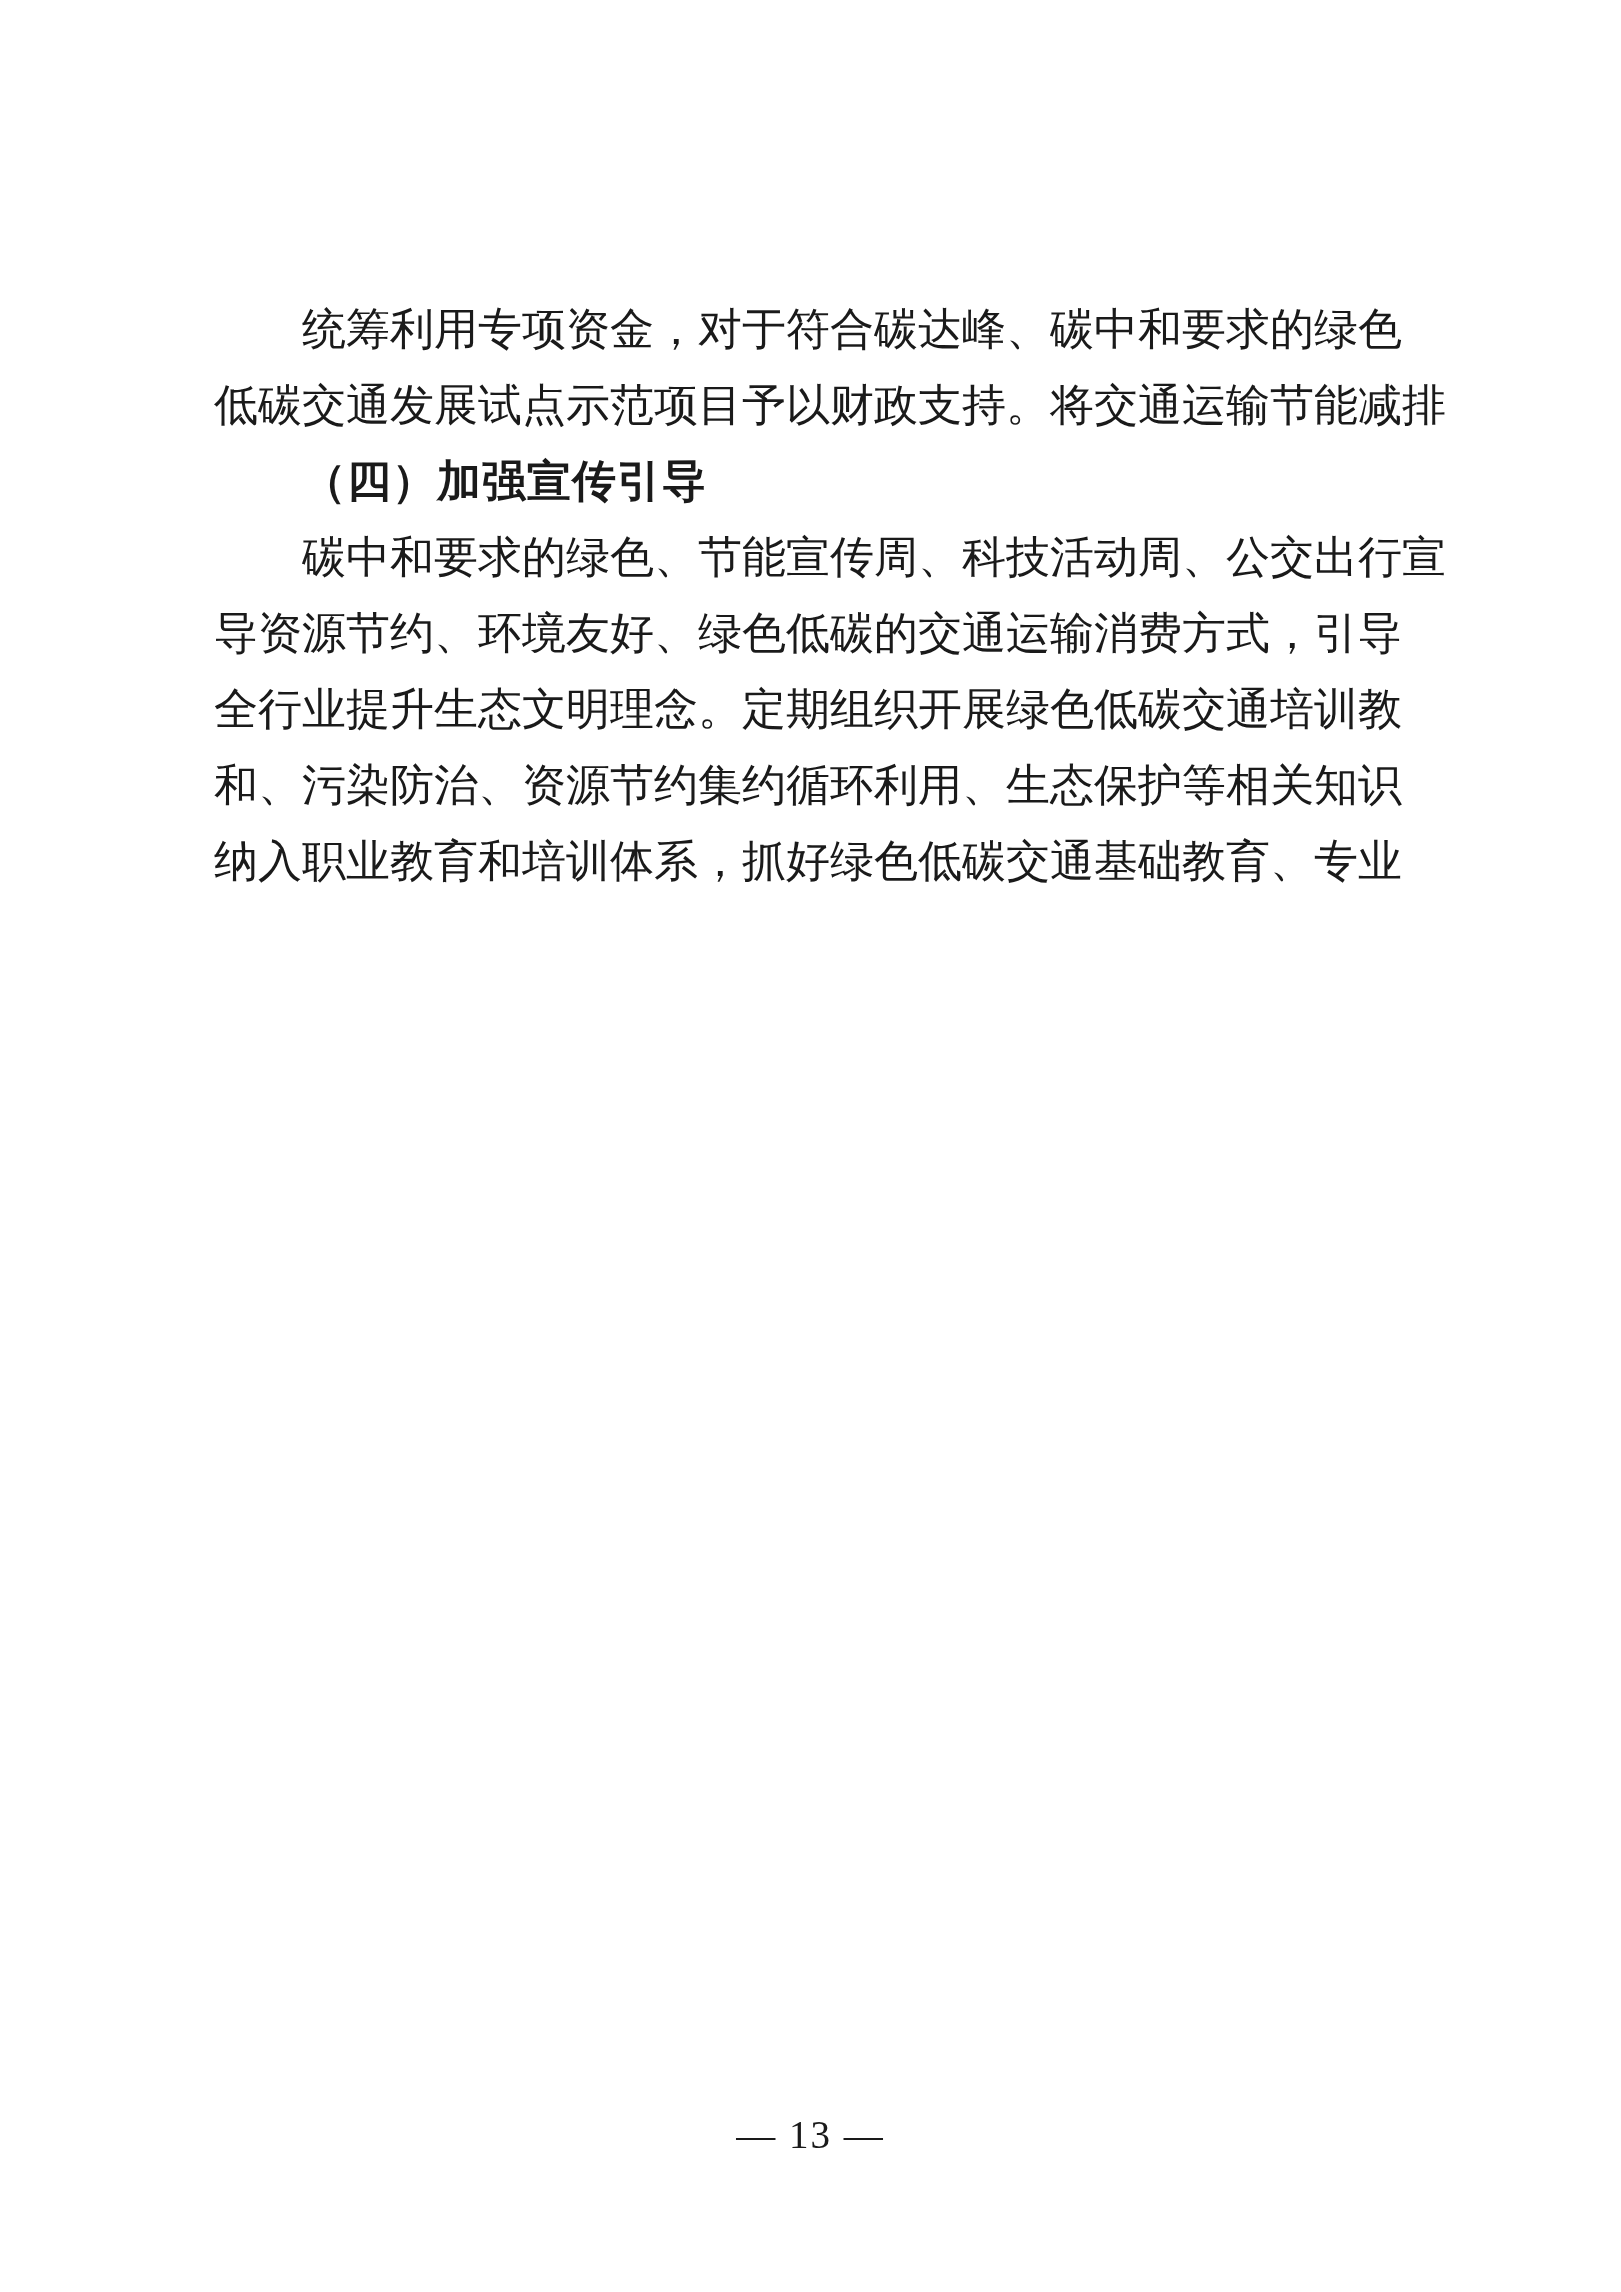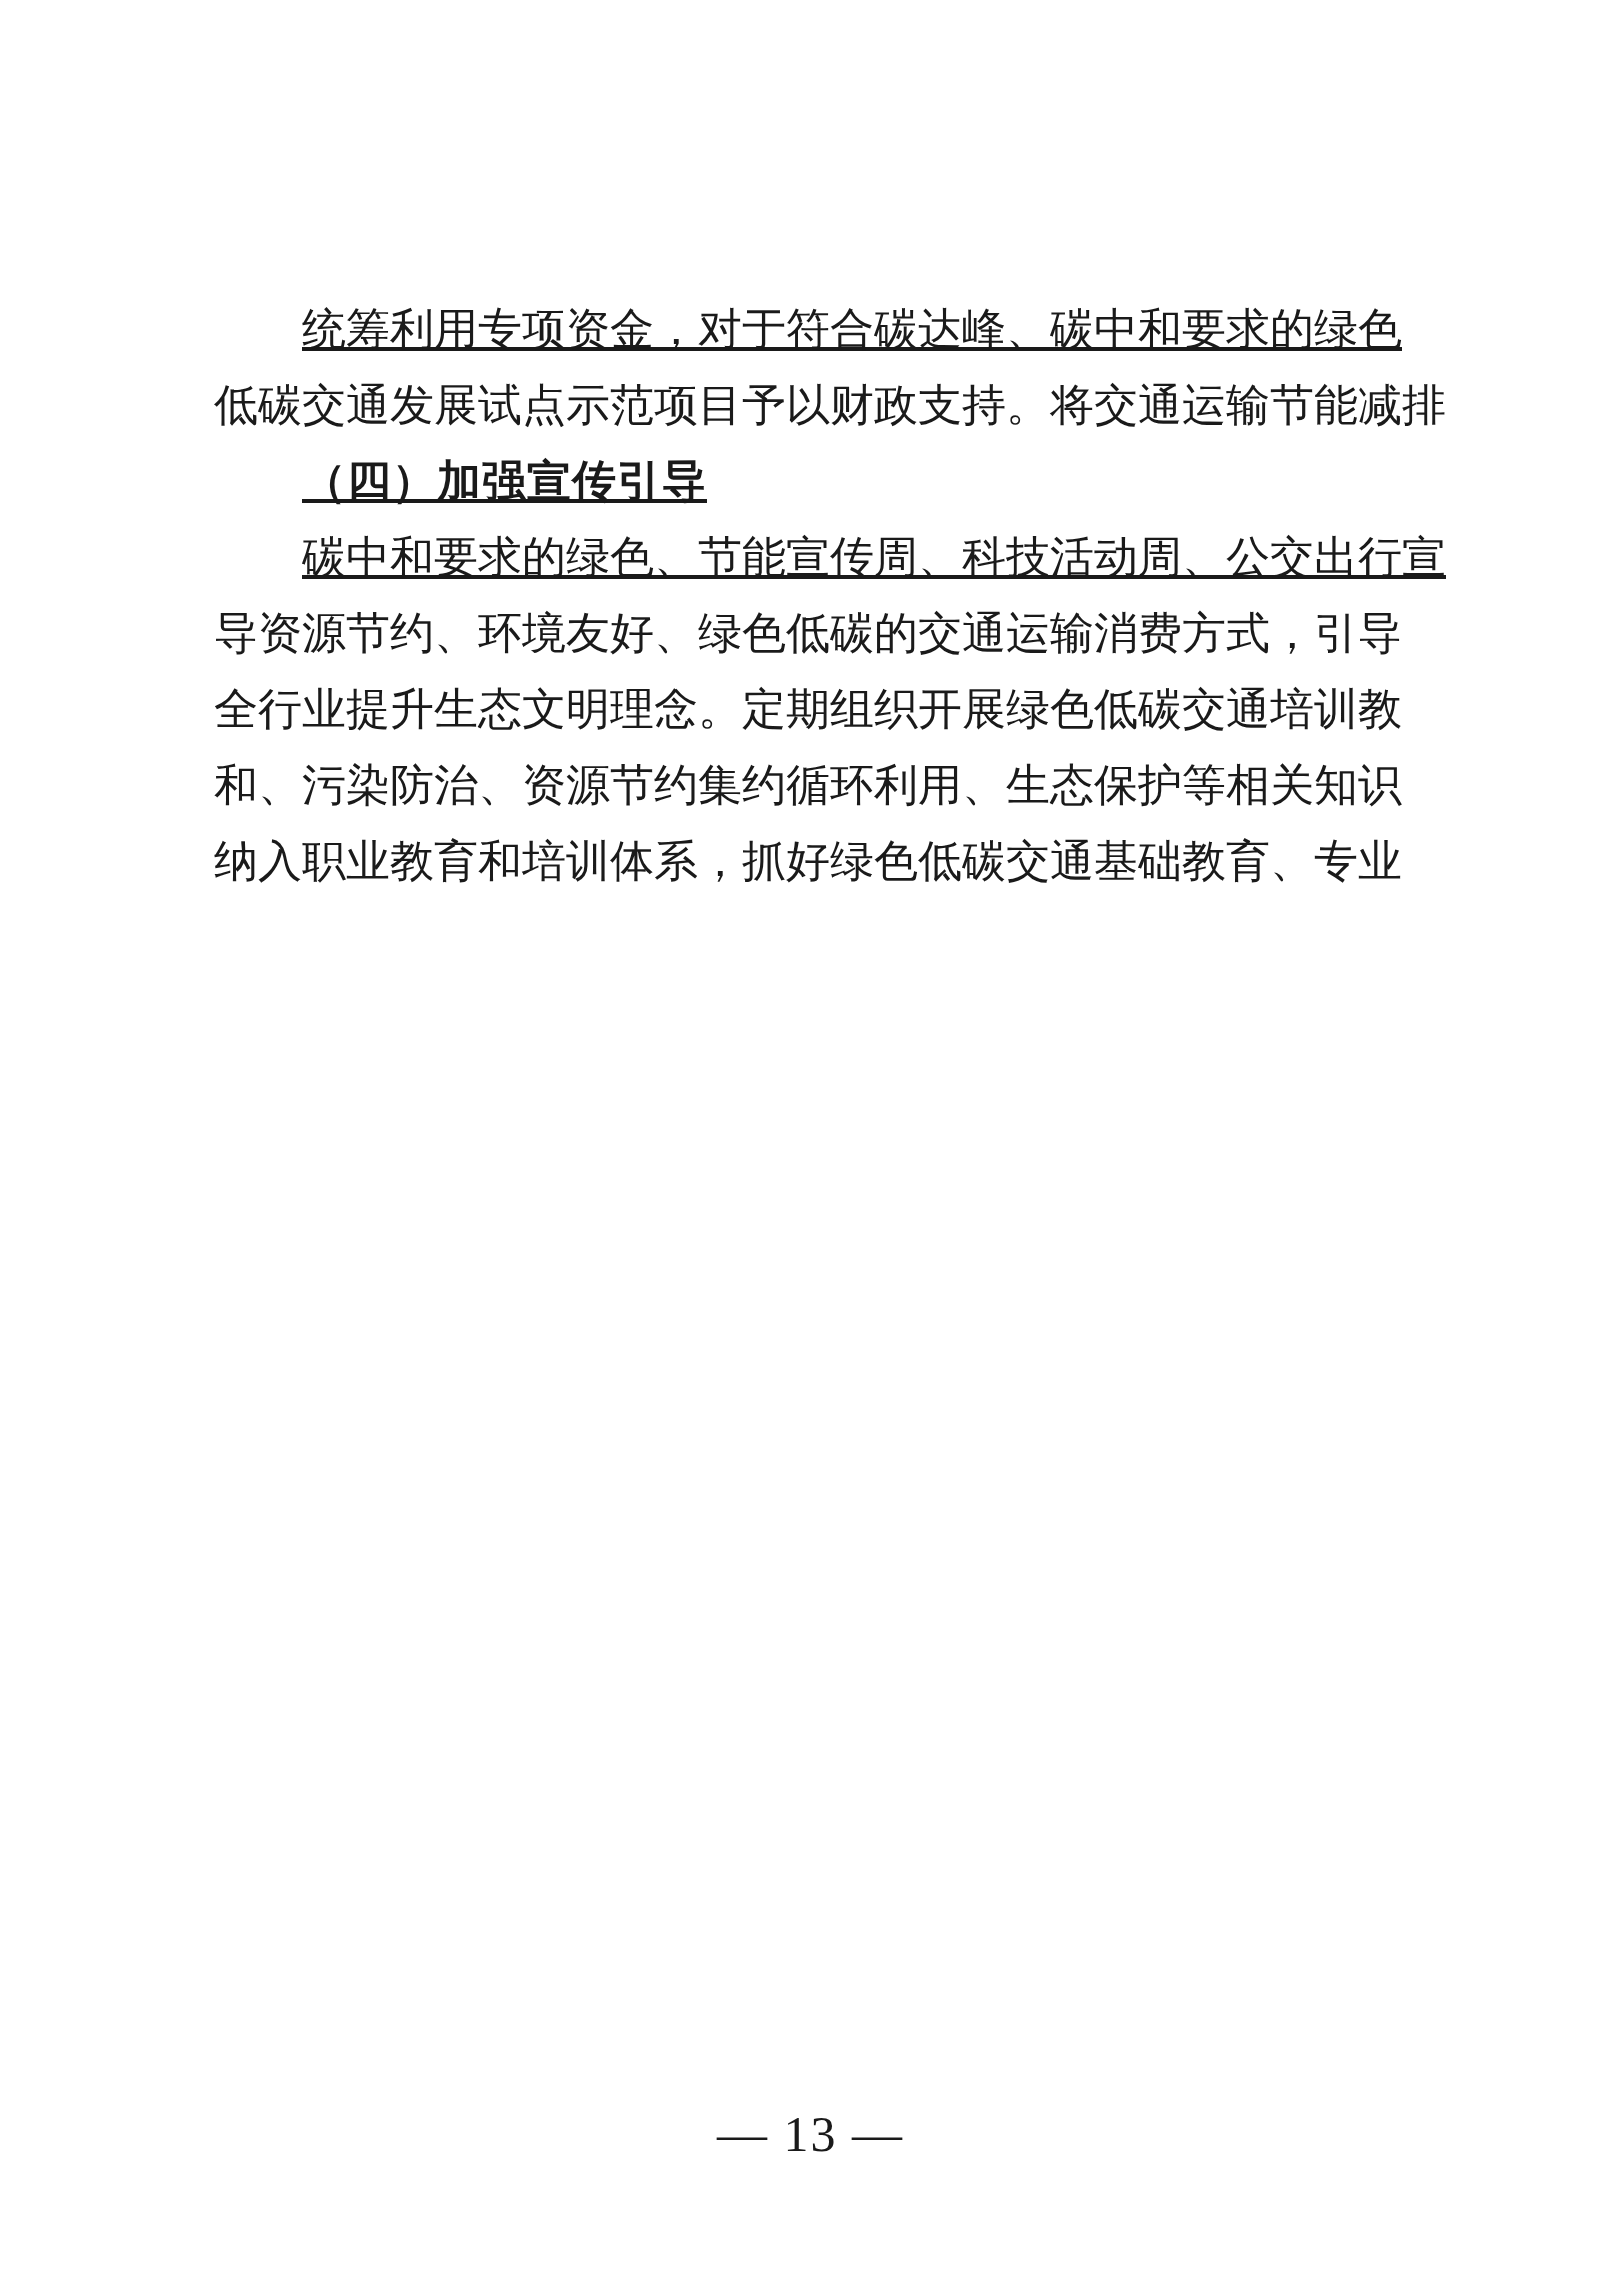--- a/index.html
+++ b/index.html
@@ -32,33 +32,32 @@
     padding: 0;
     font-size: 44px;
     line-height: 76px;
     height: 76px;
     color: #1a1a1a;
     white-space: nowrap;
     text-align: left;
   }
   .indent {
     text-indent: 88px;
-    text-decoration: underline;
   }
   .heading {
     font-weight: 700;
     letter-spacing: 1px;
   }
   .page-number {
     position: absolute;
     left: 0;
     top: 2109px;
     width: 1621px;
     text-align: center;
-    font-size: 50px;
+    font-size: 39px;
     line-height: 51px;
     color: #1a1a1a;
     letter-spacing: 2px;
   }
 </style>
 </head>
 <body>
 
 <div class="sheet">
 

